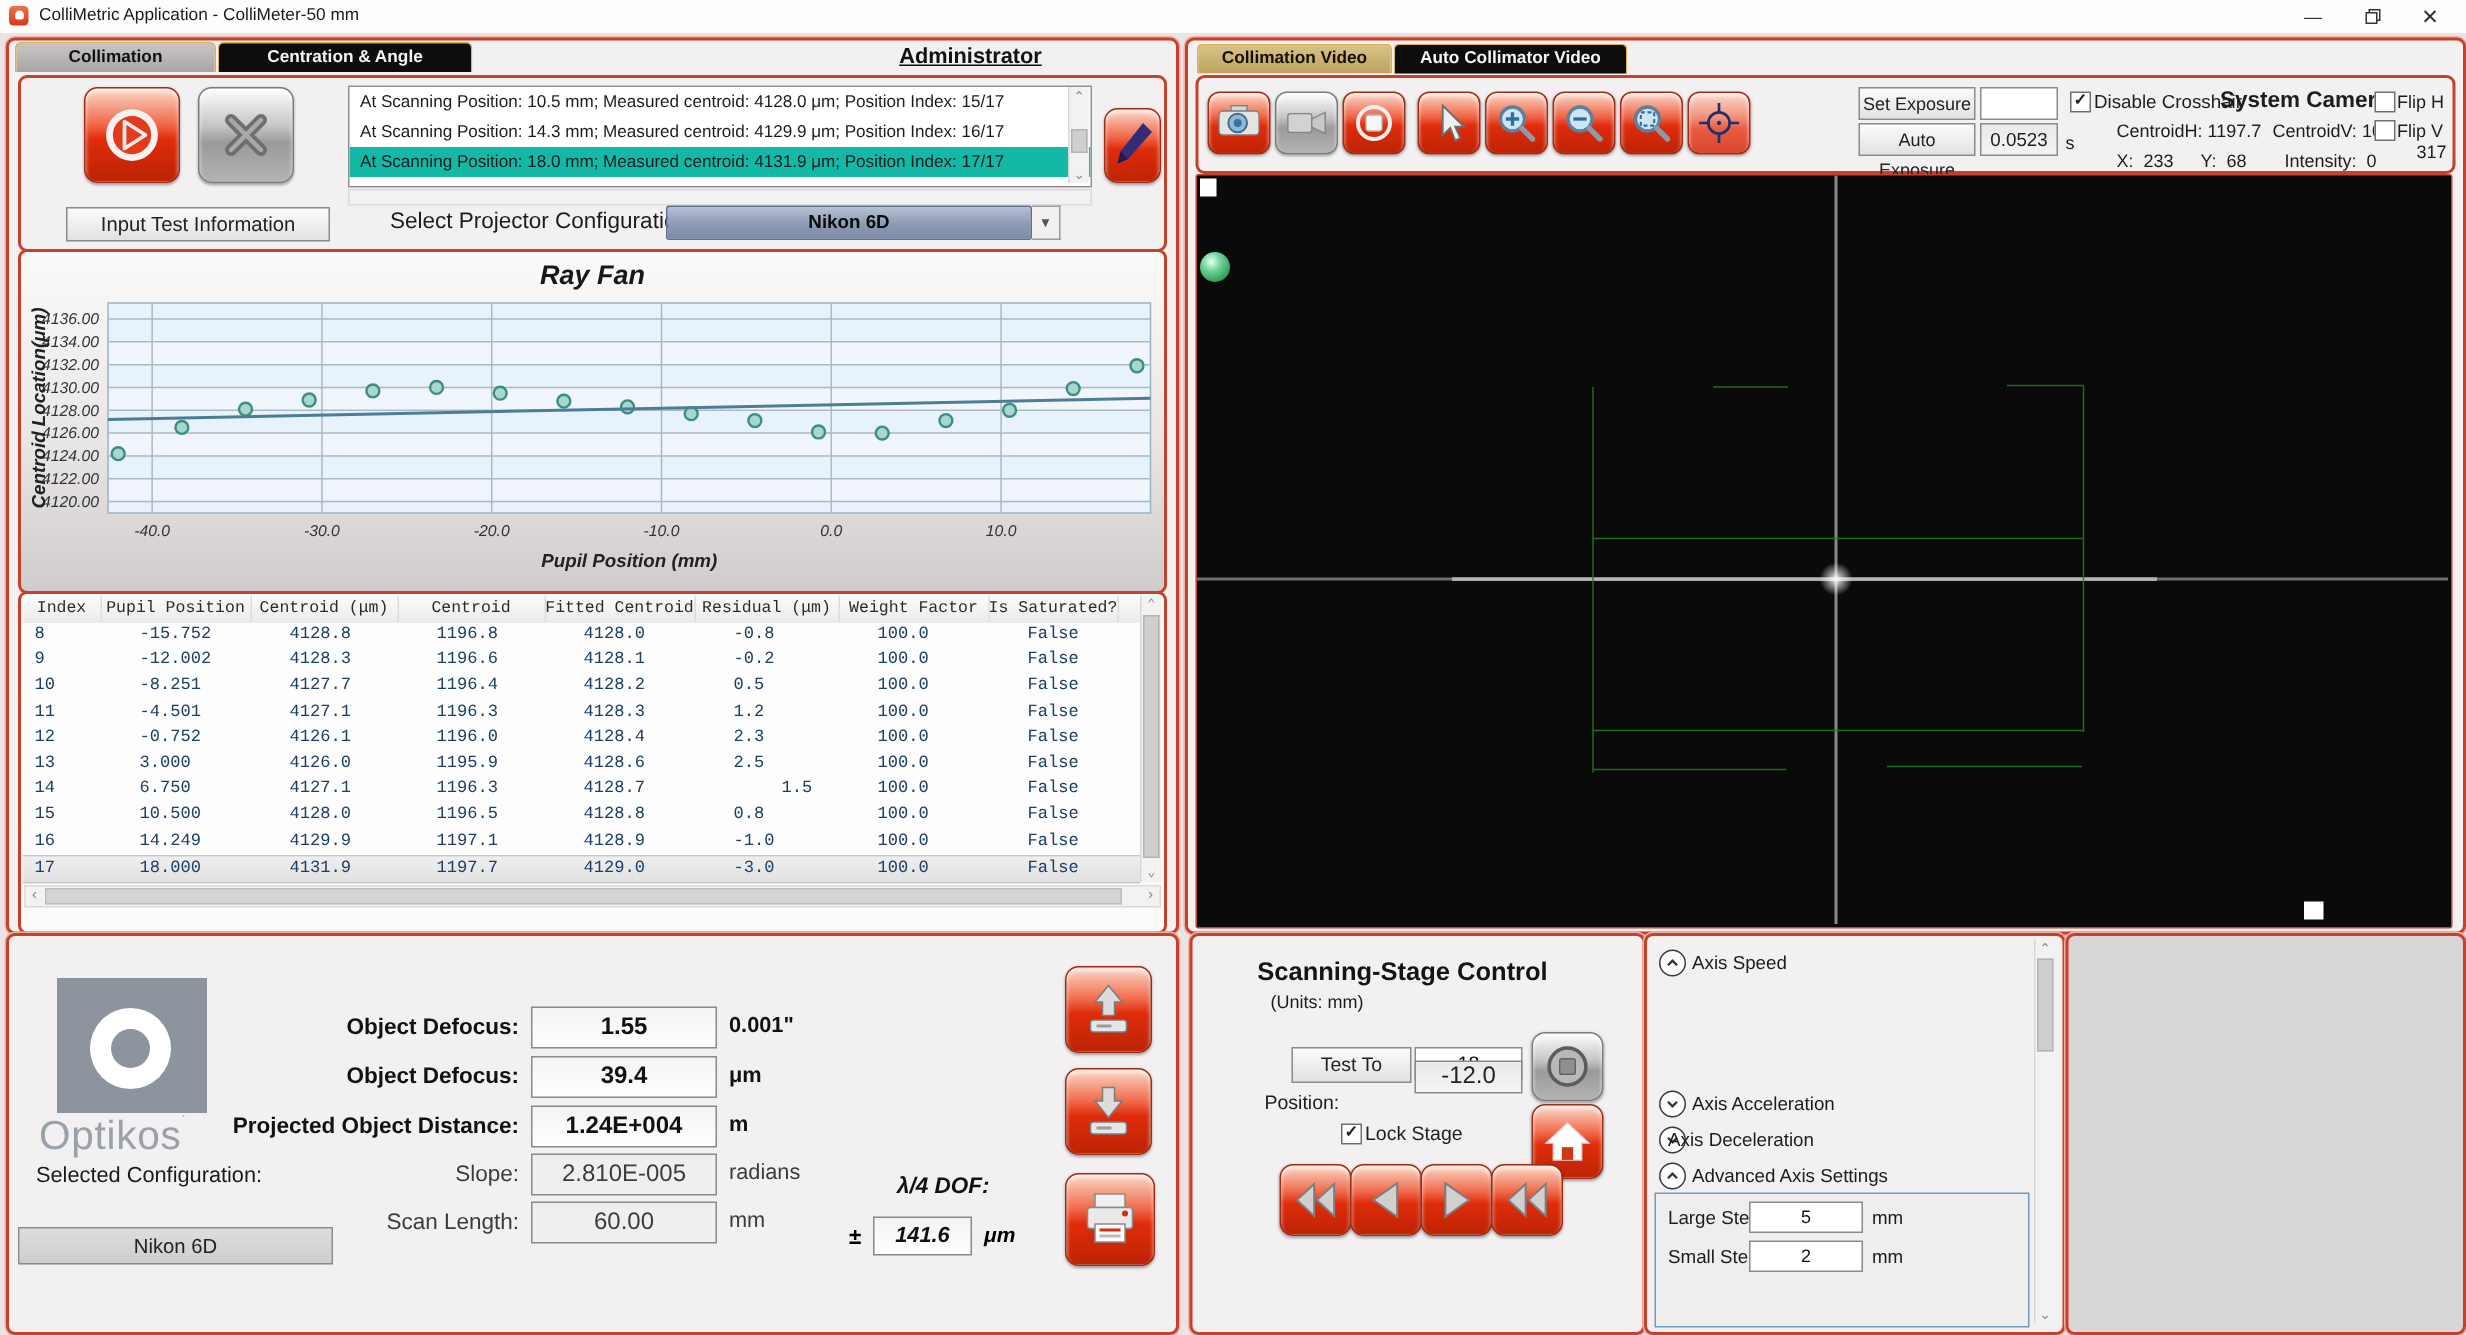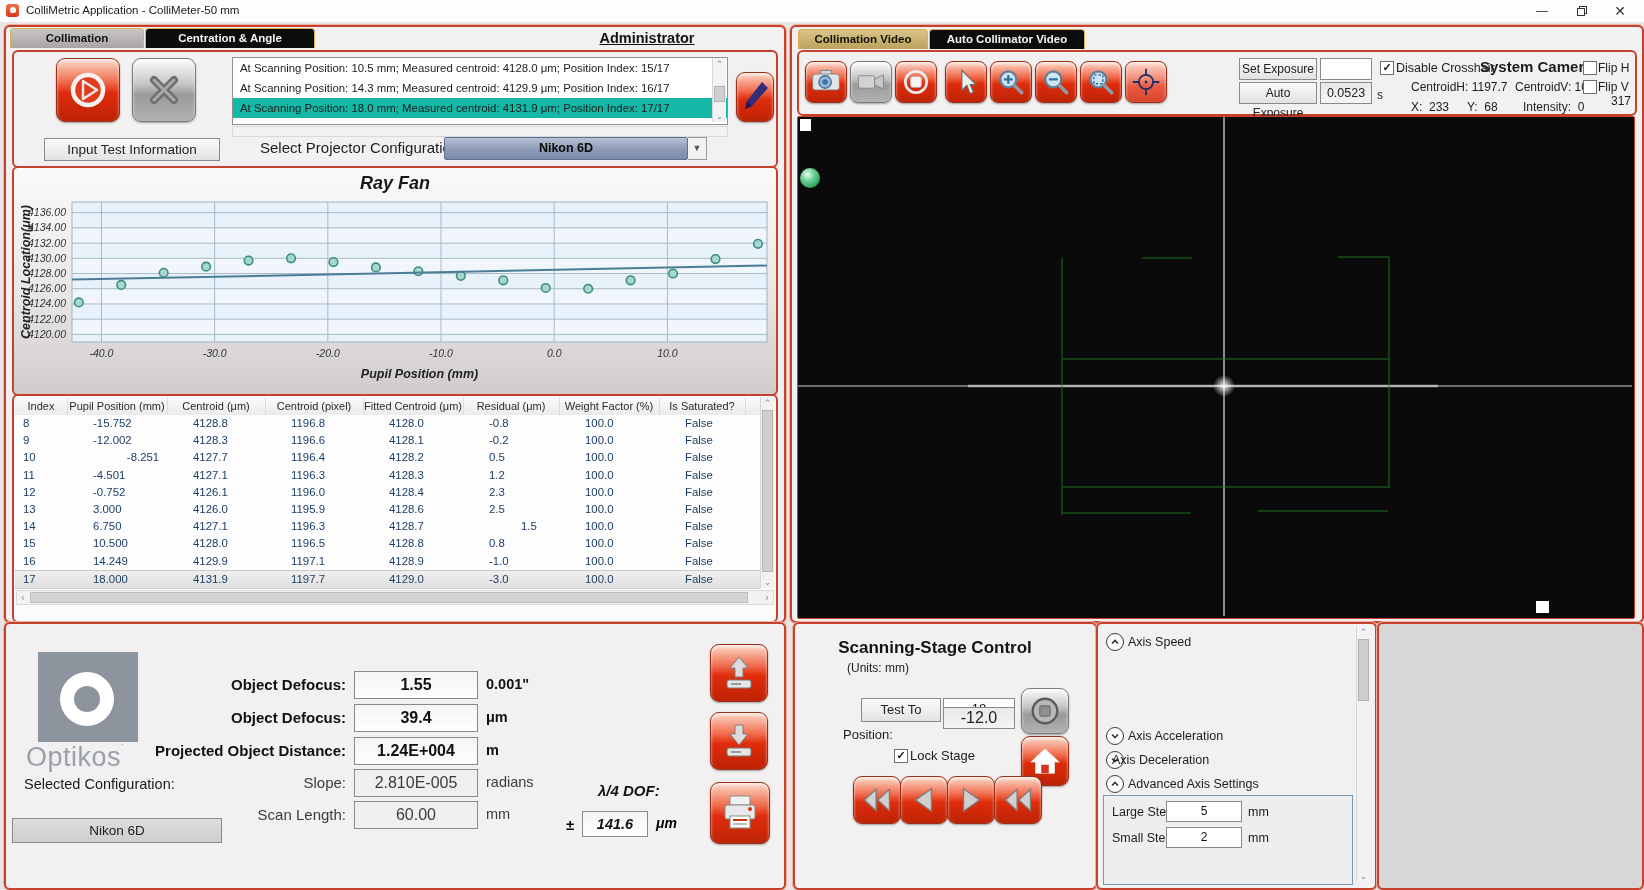--- a/index.html
+++ b/index.html
@@ -182,21 +182,21 @@
         <circle cx="528.68664495114" cy="91.97826086956138" r="4.3" fill="#a6d8d0" stroke="#3e8d82" stroke-width="1.6"></circle>
         <circle cx="571.1563517915309" cy="92.73913043478156" r="4.3" fill="#a6d8d0" stroke="#3e8d82" stroke-width="1.6"></circle>
         <circle cx="613.6034201954396" cy="84.36956521738732" r="4.3" fill="#a6d8d0" stroke="#3e8d82" stroke-width="1.6"></circle>
         <circle cx="656.0504885993485" cy="77.52173913043343" r="4.3" fill="#a6d8d0" stroke="#3e8d82" stroke-width="1.6"></circle>
         <circle cx="698.4862377850162" cy="63.06521739130548" r="4.3" fill="#a6d8d0" stroke="#3e8d82" stroke-width="1.6"></circle>
         <circle cx="740.9446254071661" cy="47.847826086957355" r="4.3" fill="#a6d8d0" stroke="#3e8d82" stroke-width="1.6"></circle>
         <polyline points="55,83.60869565217406 750,69.53260869564927" fill="none" stroke="#4c7d96" stroke-width="2"></polyline>
       </svg>
   </div>
 
-  <div class="subpanel" style="left:6px;top:367px;width:762px;height:225px;background:#fbfbfb;">
+  <div class="subpanel" style="left:6px;top:367px;width:762px;height:225px;background:#fbfbfb;font-family:Liberation Mono, monospace;">
     <div class="tblhead" style="left:1px;top:1px;width:745px;height:18px;" id="tbl-head">
         <div class="hc" style="left: 0px; width: 52px;">Index</div>
         <div class="hc" style="left: 52px; width: 100px;">Pupil Position (mm)</div>
         <div class="hc" style="left: 152px; width: 98px;">Centroid (μm)</div>
         <div class="hc" style="left: 250px; width: 98px;">Centroid (pixel)</div>
         <div class="hc" style="left: 348px; width: 100px;">Fitted Centroid (μm)</div>
         <div class="hc" style="left: 448px; width: 96px;">Residual (μm)</div>
         <div class="hc" style="left: 544px; width: 100px;">Weight Factor (%)</div>
         <div class="hc" style="left: 644px; width: 86px;">Is Saturated?</div>
       </div>
@@ -216,21 +216,21 @@
           <div class="tc" style="left: 78px; width: 100px;">-12.002</div>
           <div class="tc" style="left: 178px; width: 98px;">4128.3</div>
           <div class="tc" style="left: 276px; width: 98px;">1196.6</div>
           <div class="tc" style="left: 374px; width: 100px;">4128.1</div>
           <div class="tc" style="left: 474px; width: 96px;">-0.2</div>
           <div class="tc" style="left: 570px; width: 100px;">100.0</div>
           <div class="tc" style="left: 670px; width: 86px;">False</div>
         </div>
         <div class="trow" style="top: 34.4px;">
           <div class="tc" style="left: 8px; width: 52px;">10</div>
-          <div class="tc" style="left: 78px; width: 100px; text-align: center;">-8.251</div>
+          <div class="tc" style="left: 78px; width: 100px;">-8.251</div>
           <div class="tc" style="left: 178px; width: 98px;">4127.7</div>
           <div class="tc" style="left: 276px; width: 98px;">1196.4</div>
           <div class="tc" style="left: 374px; width: 100px;">4128.2</div>
           <div class="tc" style="left: 474px; width: 96px;">0.5</div>
           <div class="tc" style="left: 570px; width: 100px;">100.0</div>
           <div class="tc" style="left: 670px; width: 86px;">False</div>
         </div>
         <div class="trow" style="top: 51.6px;">
           <div class="tc" style="left: 8px; width: 52px;">11</div>
           <div class="tc" style="left: 78px; width: 100px;">-4.501</div>

